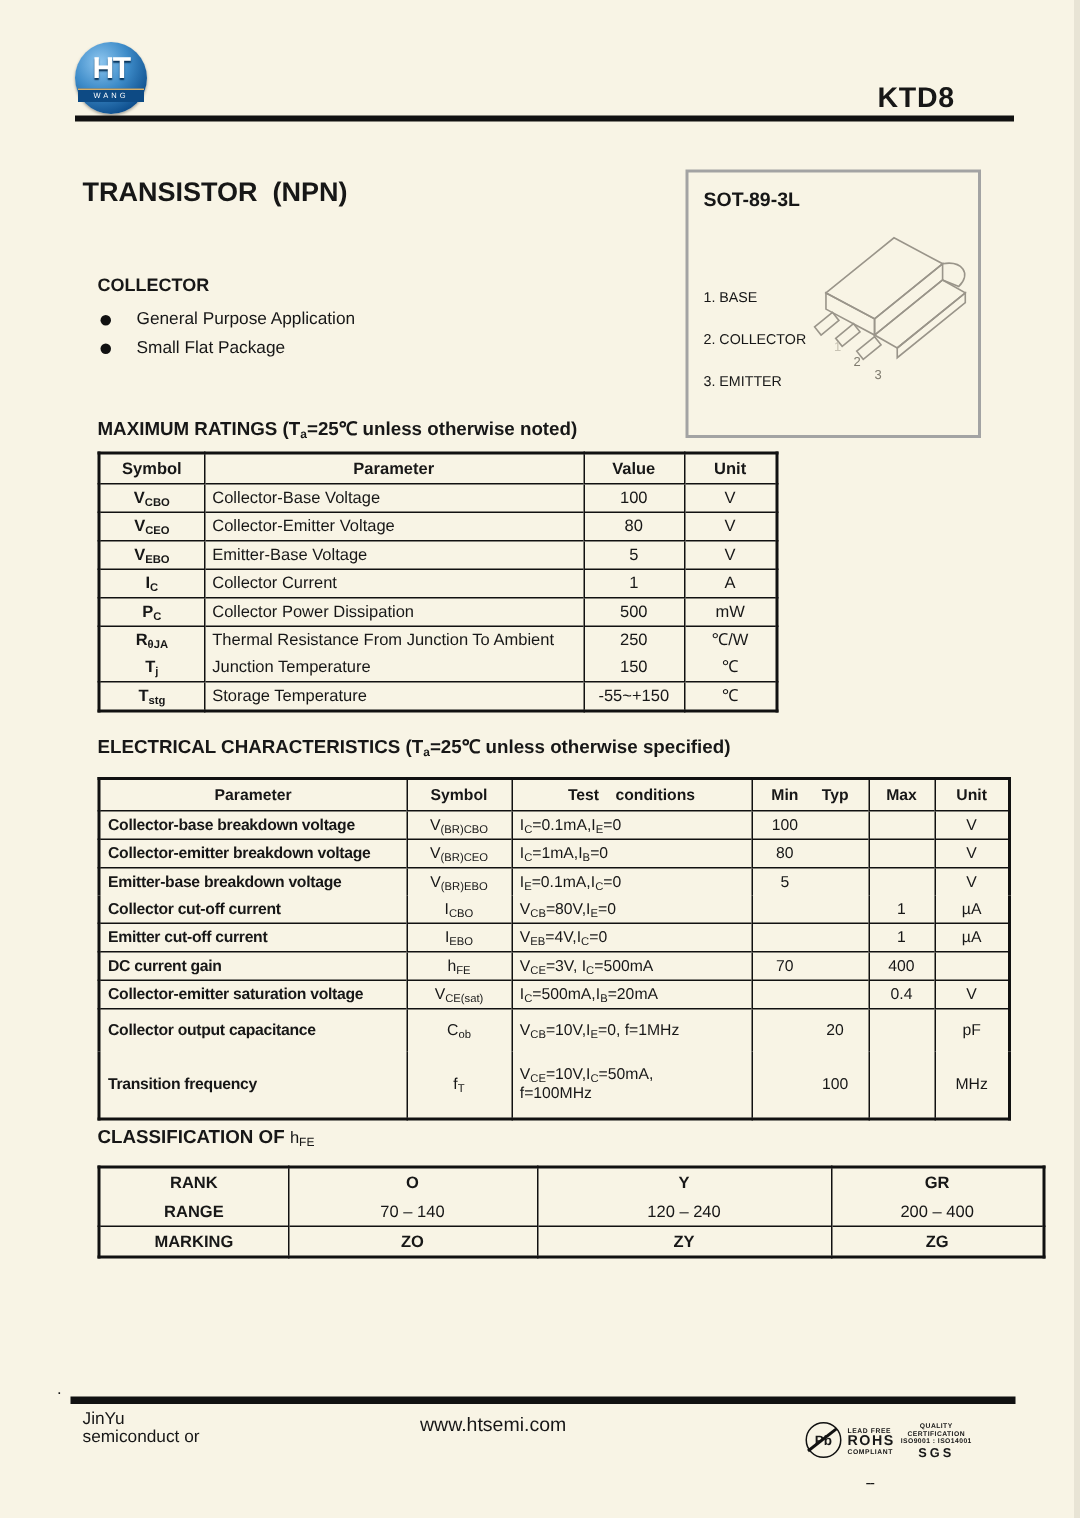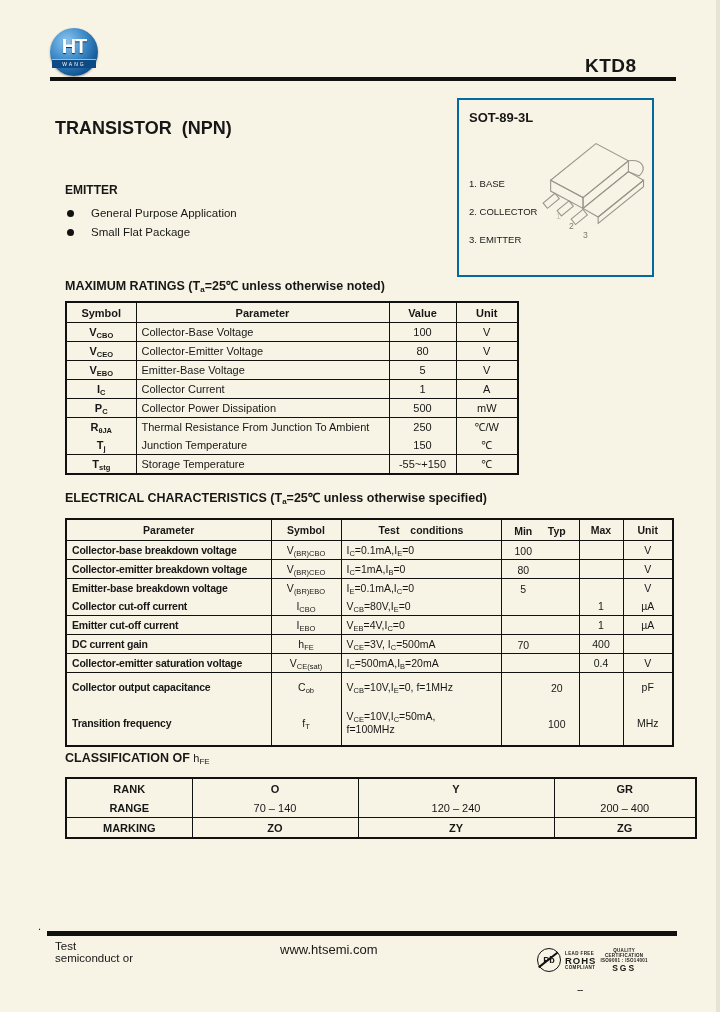--- a/index.html
+++ b/index.html
@@ -15,21 +15,21 @@
         border-top:1px solid #d8b06a;color:#fff;font-size:5px;letter-spacing:2px;text-align:center;line-height:8px;}
   .part-number{position:absolute;left:585px;top:55px;font-size:19px;font-weight:bold;letter-spacing:0.5px;}
   .rule-top{position:absolute;left:50px;top:77px;width:626px;height:4px;background:#111;}
   
   .doc-title{position:absolute;left:55px;top:118px;font-size:18px;font-weight:bold;word-spacing:5px;text-align:center;}
   .features{position:absolute;left:65px;top:183px;}
   .features .fh{font-weight:bold;font-size:12px;margin-bottom:7px;}
   .feat-item{position:relative;font-size:11.5px;padding-left:26px;line-height:19px;}
   .dot{position:absolute;left:2px;top:6px;width:7px;height:7px;border-radius:50%;background:#111;}
   
-  .pkg-box{position:absolute;left:457px;top:98px;width:193px;height:175px;border:2px solid #0369a1;}
+  .pkg-box{position:absolute;left:457px;top:113px;width:193px;height:175px;border:2px solid #a3a3a3;}
   .pkg-name{position:absolute;left:10px;top:10px;font-size:13px;font-weight:bold;}
   .pkg-pins{position:absolute;left:10px;top:70px;font-size:9.5px;line-height:28px;}
   .pkg-svg{position:absolute;right:2px;top:30px;}
   
   .sec-heading{position:absolute;font-size:12.5px;font-weight:bold;}
   .sec-heading sub{font-size:8px;}
   
   table{border-collapse:collapse;table-layout:fixed;position:absolute;background:#f8f4e5;
         border:2px solid #111;font-size:11px;color:#171717;}
   th,td{border-left:1.5px solid #111;border-right:1.5px solid #111;border-top:1.5px solid #111;
@@ -108,21 +108,21 @@
       </g>
       <g font-family="Liberation Sans, sans-serif" font-size="8" stroke="none">
         <text x="13" y="82" fill="#c8c3b4">1</text>
         <text x="25" y="91" fill="#7e7a6e">2</text>
         <text x="38" y="99" fill="#7e7a6e">3</text>
       </g>
     </svg>
   </div>
 
   <div class="features">
-    <div class="fh">EMITTER</div>
+    <div class="fh">COLLECTOR</div>
     <div class="feat-item">
       <span class="dot"></span>
       <span>General Purpose Application</span>
     </div>
     <div class="feat-item">
       <span class="dot"></span>
       <span>Small Flat Package</span>
     </div>
   </div>
 
@@ -338,21 +338,21 @@
           <td class="b">ZO</td>
           <td class="b">ZY</td>
           <td class="b">ZG</td>
         </tr>
       </tbody>
   </table>
 
   <div class="stray-dot">.</div>
   <div class="rule-bottom"></div>
   <div class="foot-company">
-    <div>Test</div>
+    <div>JinYu</div>
     <div>semiconduct or</div>
   </div>
   <div class="foot-site">www.htsemi.com</div>
   <div class="foot-cert">
     <div class="pb-circle">
       <span>Pb</span>
       <span class="strike"></span>
     </div>
     <div class="rohs-col">
       <div>LEAD FREE</div>

